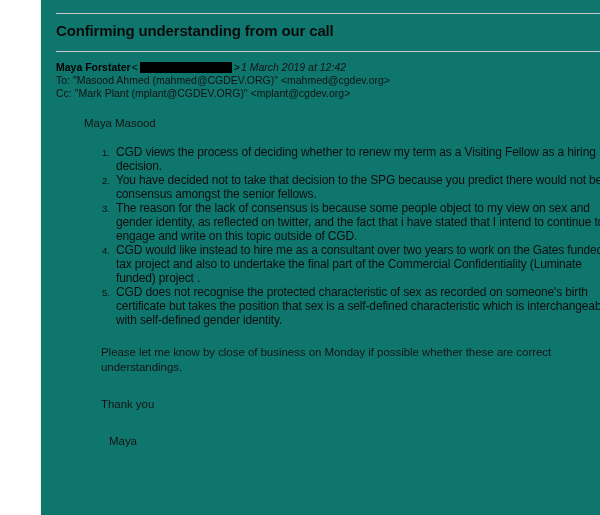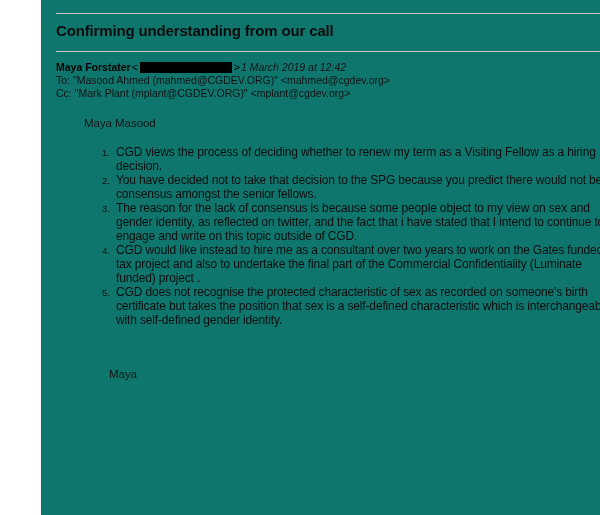--- a/index.html
+++ b/index.html
@@ -222,21 +222,23 @@
         <li>CGD views the process of deciding whether to renew my term as a Visiting Fellow as a hiring decision.</li>
         <li>You have decided not to take that decision to the SPG because you predict there would not be consensus amongst the senior fellows.</li>
         <li>The reason for the lack of consensus is because some people object to my view on sex and gender identity, as reflected on twitter, and the fact that i have stated that I intend to continue to engage and write on this topic outside of CGD.</li>
         <li>CGD would like instead to hire me as a consultant over two years to work on the Gates funded tax project and also to undertake the final part of the Commercial Confidentiality (Luminate funded) project .</li>
         <li>CGD does not recognise the protected characteristic of sex as recorded on someone's birth certificate but takes the position that sex is a self-defined characteristic which is interchangeable with self-defined gender identity.</li>
       </ol>
 
       <div class="spacer-after-list"></div>
 
       <div class="closing">
-
+        <p class="para para-please">Please let me know by close of business on Monday if possible whether these are correct understandings.</p>
+
+        <p class="para para-thank">Thank you</p>
 
         <p class="para para-sign">Maya</p>
       </div>
 
     </div>
   </div>
 
   <div class="edge-right"></div>
   <div class="edge-right-2"></div>
 

